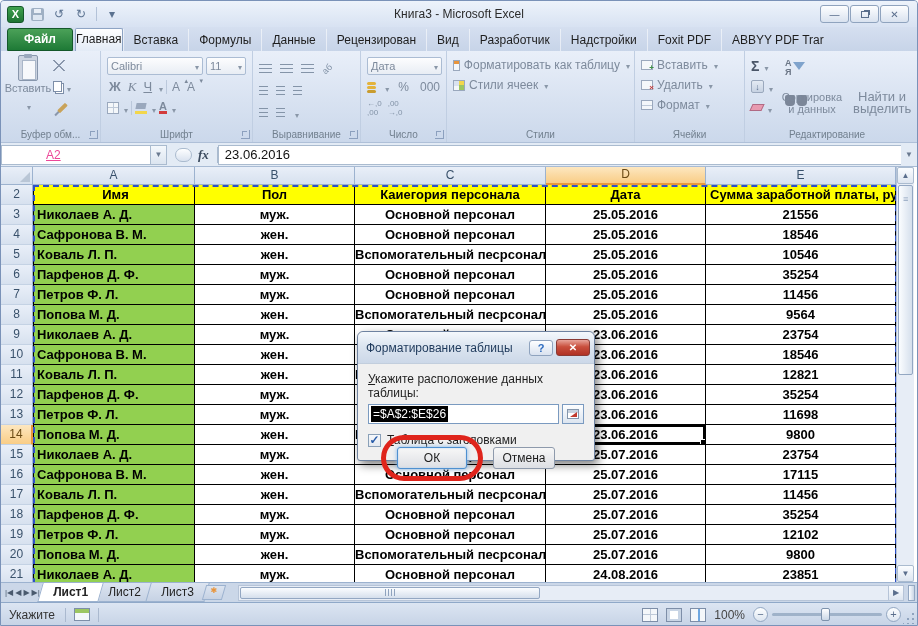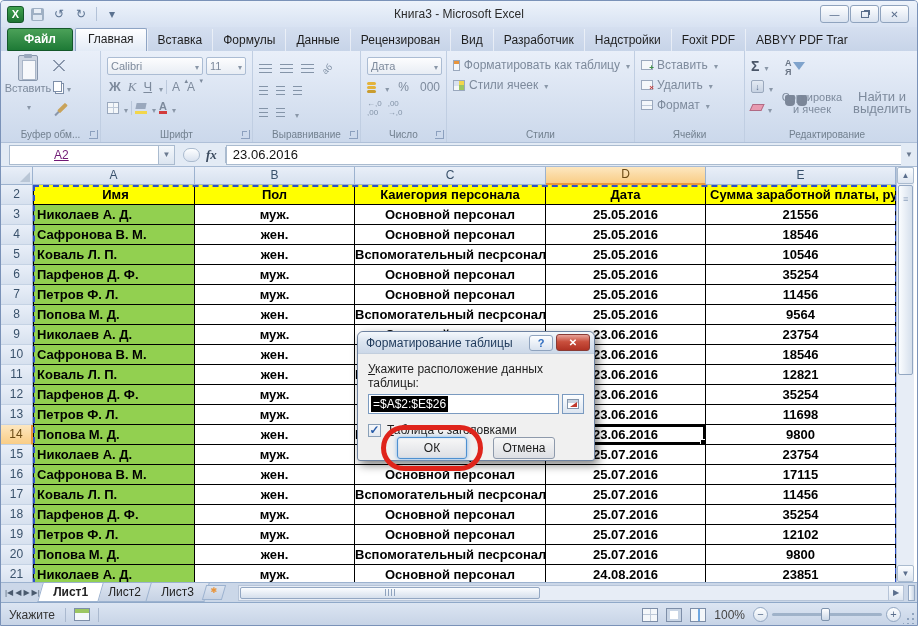--- a/index.html
+++ b/index.html
@@ -17,21 +17,21 @@
   .qsep { width:1px; height:14px; background:#B3C2D8; margin:0 2px; }
   .title-text { position:absolute; left:0; right:0; text-align:center; font-size:12px; color:#2B2B2B; pointer-events:none; }
   .wbtns { margin-left:auto; display:flex; gap:1px; padding-right:8px; z-index:2; }
   .wbtn { width:29px; height:18px; border:1px solid #8FA3BE; border-radius:3px; background:linear-gradient(#FDFEFF,#D9E2EF); display:flex; align-items:center; justify-content:center; font-size:10px; color:#5A6E8C; }
   .restore-ic { width:8px; height:7px; border:1px solid #5A6E8C; box-shadow:2px -2px 0 -1px #5A6E8C; }
 
   
   .tabrow { position:absolute; left:0; top:26px; width:100%; height:24px; background:linear-gradient(#D5DFF0,#C7D4E8); display:flex; align-items:flex-end; }
   .filetab { margin:0 2px 0 6px; padding:3px 16px 4px; background:linear-gradient(#4BA158,#1E7A36); border:1px solid #14582A; border-radius:3px 3px 0 0; color:#fff; font-size:12px; font-weight:bold; }
   .tab { padding:4px 10px 4px; font-size:12px; color:#1E1E1E; border-left:1px solid rgba(255,255,255,.55); white-space:nowrap; }
-  .tab.active { background:linear-gradient(#FEFEFF,#E3EBF6); border:1px solid #8EA4C4; border-bottom:none; border-radius:2px 2px 0 0; padding:3px 12px 5px; }
+  .tab.active { background:linear-gradient(#FEFEFF,#E3EBF6); border:1px solid #8EA4C4; border-bottom:none; border-radius:2px 2px 0 0; padding:3px 0 5px; }
 
   
   .ribbon { position:absolute; left:0; top:50px; width:100%; height:92px; background:linear-gradient(#E9EFF9,#D8E2F1 55%,#CBD8EB); border-bottom:1px solid #AFC0D8; display:flex; }
   .rgroup { position:relative; height:100%; border-right:1px solid #C0CEE2; padding:4px 4px 16px 6px; }
   .glabel { position:absolute; bottom:2px; left:0; right:0; text-align:center; font-size:10px; color:#72808F; white-space:nowrap; overflow:hidden; }
   .launcher { position:absolute; right:2px; bottom:3px; width:9px; height:9px; border-right:1px solid #8CA0BE; border-bottom:1px solid #8CA0BE; }
   .launcher::before { content:""; position:absolute; left:1px; top:1px; width:4px; height:4px; border-left:1px solid #8CA0BE; border-top:1px solid #8CA0BE; }
   .rrow { display:flex; align-items:center; gap:3px; height:21px; }
   .combo { display:flex; align-items:center; justify-content:space-between; background:linear-gradient(#FDFDFE,#E8EDF4); border:1px solid #ABBCD3; border-radius:2px; font-size:11px; color:#7D8A9C; padding:1px 3px; height:18px; }
   .dd::after { content:"▾"; font-size:8px; color:#8A97A8; margin-left:2px; }
@@ -78,21 +78,21 @@
   .erase-ic { width:12px; height:7px; background:#E89AB0; border:1px solid #B06A84; transform:skewX(-25deg); }
   .bigbtn { display:flex; align-items:center; gap:4px; font-size:11px; line-height:11px; color:#7D8A9C; height:30px; }
   .sort-ic { position:relative; width:20px; height:22px; font-size:9px; font-weight:bold; color:#6B7686; line-height:9px; }
   .sort-ic .fun { position:absolute; right:0; top:3px; width:0; height:0; border-left:6px solid transparent; border-right:6px solid transparent; border-top:8px solid #7FA3CC; }
   .bino { width:22px; height:14px; position:relative; }
   .bino::before,.bino::after { content:""; position:absolute; top:2px; width:10px; height:11px; background:#7B8698; border-radius:2px 2px 4px 4px; }
   .bino::before { left:0; } .bino::after { right:0; }
 
   
   .fbar { position:absolute; left:0; top:142px; width:100%; height:24px; background:#E3EBF5; border-bottom:1px solid #A8BBD4; display:flex; align-items:center; }
-  .namebox { width:150px; height:20px; margin-left:8px; background:#fff; border:1px solid #AABBCF; display:flex; align-items:center; padding-left:44px; font-size:12px; color:#701a75;text-decoration:underline; }
+  .namebox { width:150px; height:20px; margin-left:0; background:#fff; border:1px solid #AABBCF; display:flex; align-items:center; padding-left:44px; font-size:12px; color:#ec4899;text-decoration:underline; }
   .name-dd { width:16px; height:20px; background:linear-gradient(#F4F8FC,#DCE5F0); border:1px solid #AABBCF; border-left:none; display:flex; align-items:center; justify-content:center; font-size:8px; color:#6A7A90; }
   .fx-circle { width:17px; height:14px; border-radius:8px; background:linear-gradient(#FDFEFF,#D9E2EF); border:1px solid #AABBCF; margin:0 4px 0 8px; }
   .fx { font-style:italic; font-family:"Liberation Serif",serif; font-weight:bold; font-size:13px; color:#3A4A5E; padding:0 8px 0 2px; border-right:1px solid #AABBCF; }
   .fval { flex:1; height:20px; background:#fff; border:1px solid #AABBCF; border-right:none; display:flex; align-items:center; padding-left:6px; font-size:13px; color:#111; }
   .fbar-end { width:16px; height:20px; background:#E3EBF5; display:flex; align-items:center; justify-content:center; color:#6A7A90; font-size:8px; }
 
   
   .gridarea { position:absolute; left:0; top:166px; width:100%; height:415px; background:#fff; overflow:hidden; }
   .colheads { display:flex; height:18px; }
   .corner { width:32px; background:linear-gradient(#E9EFF8,#D7E1EF); border-right:1px solid #9CB2CF; border-bottom:1px solid #9CB2CF; position:relative; }
@@ -117,21 +117,21 @@
 
   
   .vscroll { position:absolute; right:3px; top:0; width:18px; height:100%; background:#E7EDF6; border-left:1px solid #B6C4D8; display:flex; flex-direction:column; }
   .vbtn { height:17px; display:flex; align-items:center; justify-content:center; font-size:8px; color:#5A6E8C; background:linear-gradient(#FBFDFF,#DDE5F0); border:1px solid #AABBCF; border-radius:2px; }
   .vthumb { height:190px; margin:1px; background:linear-gradient(90deg,#FBFDFF,#D5DFEC); border:1px solid #93A7C2; border-radius:2px; position:relative; }
   .vthumb::after { content:"≡"; position:absolute; left:4px; top:8px; font-size:9px; color:#8FA3BE; }
   .vspace { flex:1; }
 
   
   .dlg { position:absolute; left:356px; top:164px; width:238px; height:130px; background:#F0F0F0; border:1px solid #6E82A0; border-radius:6px 6px 3px 3px; box-shadow:3px 4px 10px rgba(0,0,0,.5); z-index:10; }
-  .dlg-title { height:22px; background:linear-gradient(#F4F8FC,#DCE5F0 45%,#CCD8E8); border-bottom:1px solid #C2CEDD; border-radius:6px 6px 0 0; display:flex; align-items:center; padding:0 4px 0 8px; }
+  .dlg-title { height:32px; background:linear-gradient(#F4F8FC,#DCE5F0 45%,#CCD8E8); border-bottom:1px solid #C2CEDD; border-radius:6px 6px 0 0; display:flex; align-items:center; padding:0 4px 0 8px; }
   .dlg-title-text { font-size:12px; color:#1E395B; flex:1; }
   .dlg-help { width:24px; height:16px; border:1px solid #8FA3BE; border-radius:3px; background:linear-gradient(#FDFEFF,#D9E2EF); color:#2D6BBF; font-size:11px; font-weight:bold; text-align:center; line-height:14px; }
   .dlg-close { width:34px; height:17px; margin-left:3px; border:1px solid #8A3A34; border-radius:3px; background:linear-gradient(#E8A49A,#C94F3D 45%,#B03224); color:#fff; font-size:10px; font-weight:bold; text-align:center; line-height:15px; }
   .dlg-body { padding:8px 10px 0; }
   .dlg-label { font-size:12px; color:#1E1E1E; }
   .dlg-label::first-letter { text-decoration:underline; }
   .dlg-inrow { display:flex; align-items:center; margin-top:4px; gap:3px; }
   .dlg-input { flex:1; height:20px; background:#fff; border:1px solid #7A9AC0; display:flex; align-items:center; padding-left:2px; }
   .dlg-range { background:#000; color:#fff; font-size:12px; padding:1px 2px; }
   .picker { width:22px; height:20px; border:1px solid #7A9AC0; background:linear-gradient(#FDFEFF,#DCE5F0); display:flex; align-items:center; justify-content:center; }
@@ -373,21 +373,21 @@
       </div>
       <div style="float:left">
         <div class="bigbtn">
           <span class="sort-ic"><span>А</span><br><span>Я</span><span class="fun"></span></span>
         </div>
         <div class="bigbtn">
           <span class="bino"></span>
         </div>
       </div>
       <div style="position:absolute;left:36px;top:40px;display:flex;gap:10px;">
-        <span style="font-size:11px;line-height:12px;color:#7D8A9C;width:62px;text-align:center">Сортировка и ячеек</span>
+        <span style="font-size:11px;line-height:12px;color:#7D8A9C;width:62px;text-align:center">Сортировка и данных</span>
         <span style="font-size:13px;line-height:12px;color:#7D8A9C;width:58px;text-align:center">Найти и выделить</span>
       </div>
       <div class="glabel">Редактирование</div>
     </div>
   </div>
 
   <div class="fbar">
     <div class="namebox">A2</div>
     <div class="name-dd">▼</div>
     <div class="fx-circle"></div>

